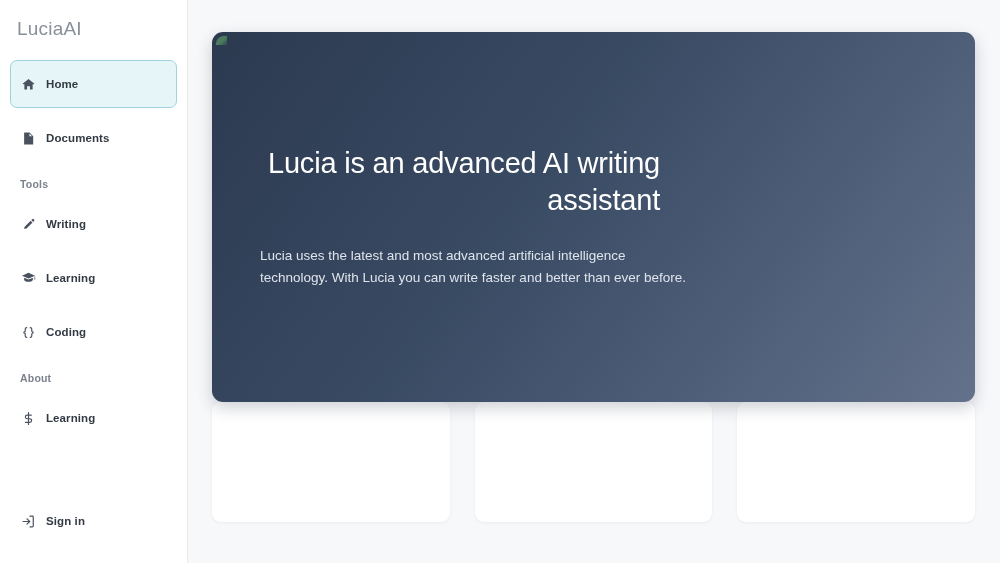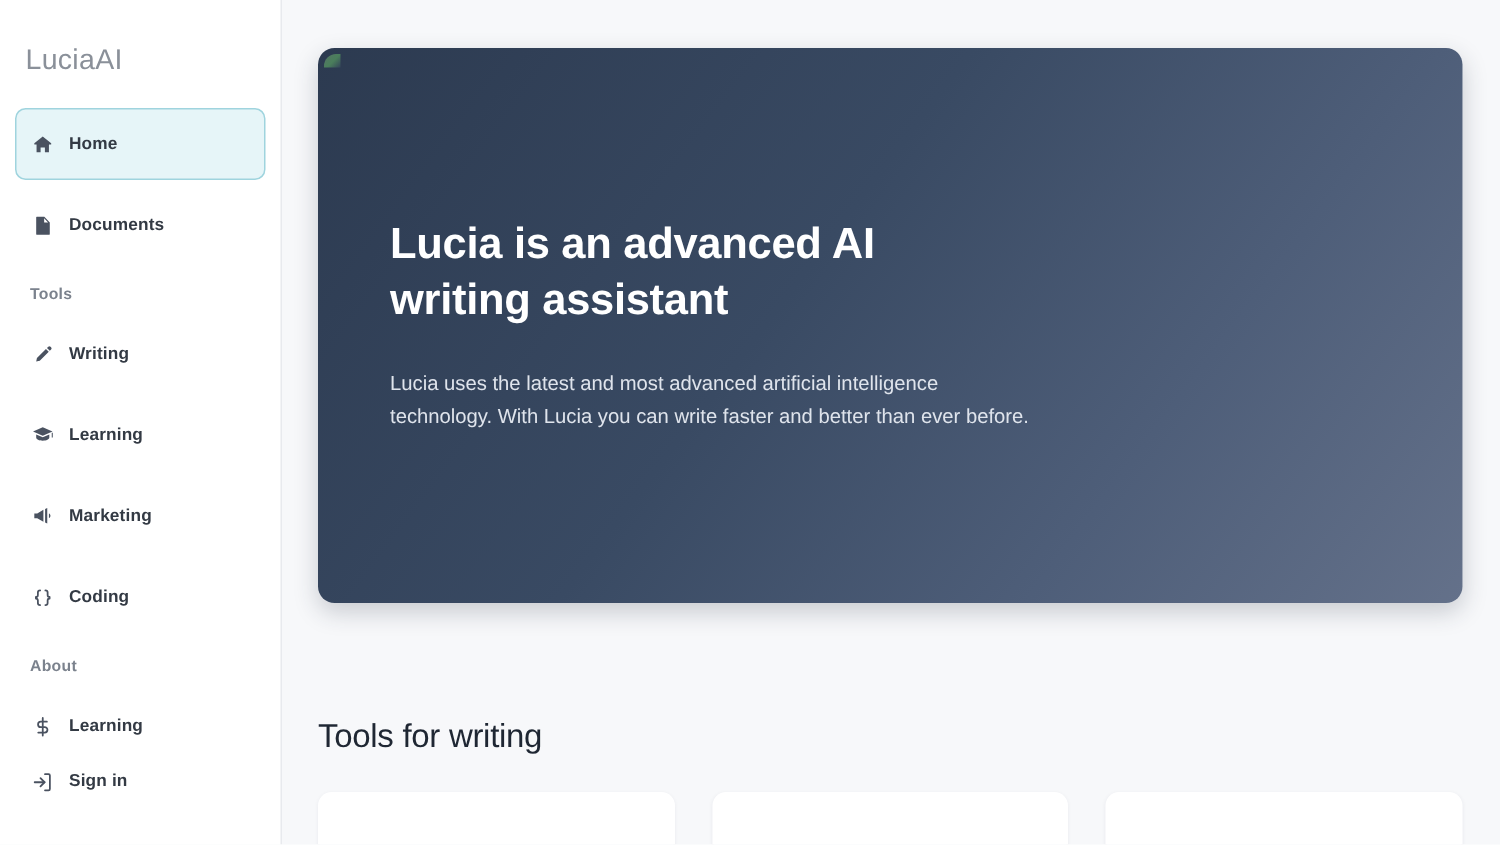--- a/index.html
+++ b/index.html
@@ -19,21 +19,21 @@
   }
 
   
   .sidebar {
     width: 188px;
     height: 563px;
     background: #ffffff;
     border-right: 1px solid #e8eaee;
     flex: 0 0 188px;
     position: relative;
-    padding: 12px 10px;
+    padding: 0 10px;
   }
 
   .brand {
     height: 58px;
     display: flex;
     align-items: center;
     padding-left: 7px;
   }
   .brand-text {
     font-size: 19px;
@@ -127,25 +127,26 @@
     width: 11px;
     height: 9px;
     background: linear-gradient(135deg, #5d7f6a 0%, #4f8a5d 55%, #36465c 100%);
     border-top-left-radius: 8px;
     opacity: 0.85;
   }
 
   .hero h1 {
     font-size: 29px;
     line-height: 1.28;
-    font-weight: 700;
+    font-weight: 400;
     color: #ffffff;
     letter-spacing: -0.2px;
     max-width: 400px;
     margin-bottom: 26px;
+    text-align: right;
   }
 
   .hero p {
     font-size: 13.5px;
     line-height: 1.62;
     color: #dfe4ec;
     max-width: 432px;
     font-weight: 400;
   }
 
@@ -219,30 +220,20 @@
       <span class="nav-icon">
         <svg width="16" height="16" viewBox="0 0 24 24" fill="currentColor">
           <path d="M12 3.6 1.6 8.2 12 12.8l10.4-4.6L12 3.6z"></path>
           <path d="M5 11.4v3.3c0 1.9 3.1 3.4 7 3.4s7-1.5 7-3.4v-3.3l-7 3.1-7-3.1z"></path>
           <path d="M21.6 9.6v5h1.1v-5h-1.1z"></path>
         </svg>
       </span>
       <span class="label">Learning</span>
     </div>
 
-    <div class="nav-item">
-      <span class="nav-icon">
-        <svg width="16" height="16" viewBox="0 0 24 24" fill="currentColor">
-          <path d="M3 9.2v5.1h3.1l6.6 3.9V5.3L6.1 9.2H3z"></path>
-          <path d="M14.5 4.6v14.3l2.3 1.1V3.5l-2.3 1.1z"></path>
-          <path d="M18.6 9.3v4.9c1-.4 1.6-1.4 1.6-2.5s-.6-2-1.6-2.4z"></path>
-        </svg>
-      </span>
-      <span class="label">Marketing</span>
-    </div>
 
     <div class="nav-item">
       <span class="nav-icon">
         <svg width="15" height="15" viewBox="0 0 24 24" fill="none" stroke="currentColor" stroke-width="1.9" stroke-linecap="round" stroke-linejoin="round">
           <path d="M9.2 4.2c-1.8 0-2.4.9-2.4 2.2v2.6c0 1.3-.6 2.2-2.1 2.2v1.6c1.5 0 2.1.9 2.1 2.2v2.6c0 1.3.6 2.2 2.4 2.2"></path>
           <path d="M14.8 4.2c1.8 0 2.4.9 2.4 2.2v2.6c0 1.3.6 2.2 2.1 2.2v1.6c-1.5 0-2.1.9-2.1 2.2v2.6c0 1.3-.6 2.2-2.4 2.2"></path>
         </svg>
       </span>
       <span class="label">Coding</span>
     </div>
@@ -283,21 +274,20 @@
 
 <main class="main">
   <div class="main-inner">
 
     <section class="hero">
       <div class="hero-glitch"></div>
       <h1>Lucia is an advanced AI writing assistant</h1>
       <p>Lucia uses the latest and most advanced artificial intelligence technology. With Lucia you can write faster and better than ever before.</p>
     </section>
 
-    <h2 class="section-heading">Tools for writing</h2>
 
     <div class="card-row">
       <div class="tool-card"></div>
       <div class="tool-card"></div>
       <div class="tool-card"></div>
     </div>
 
   </div>
 </main>
 

